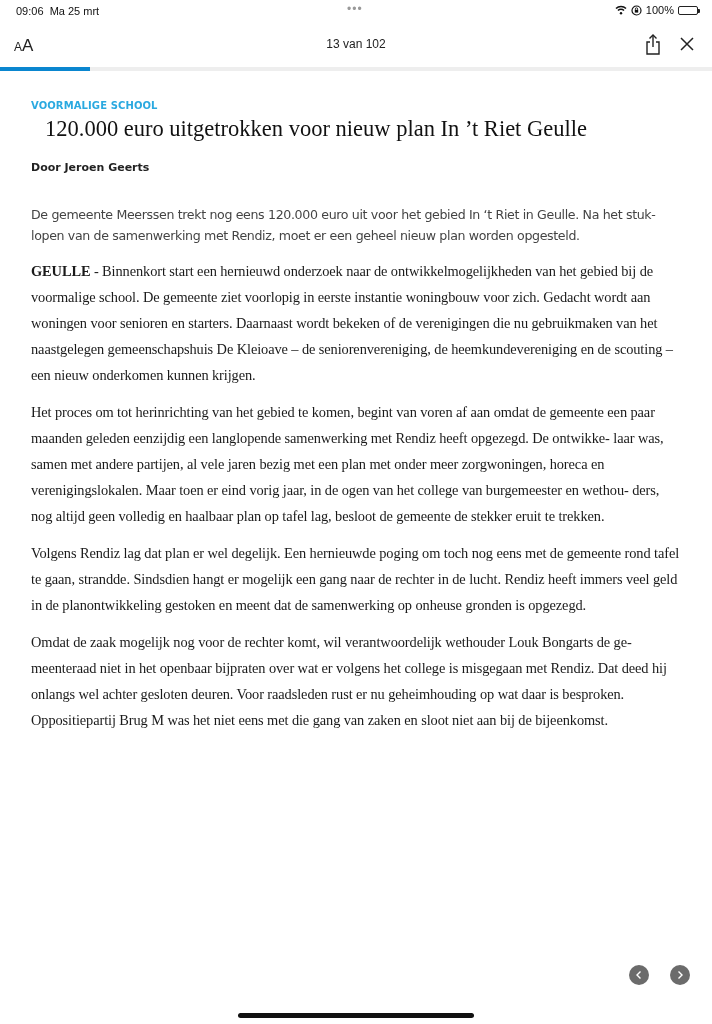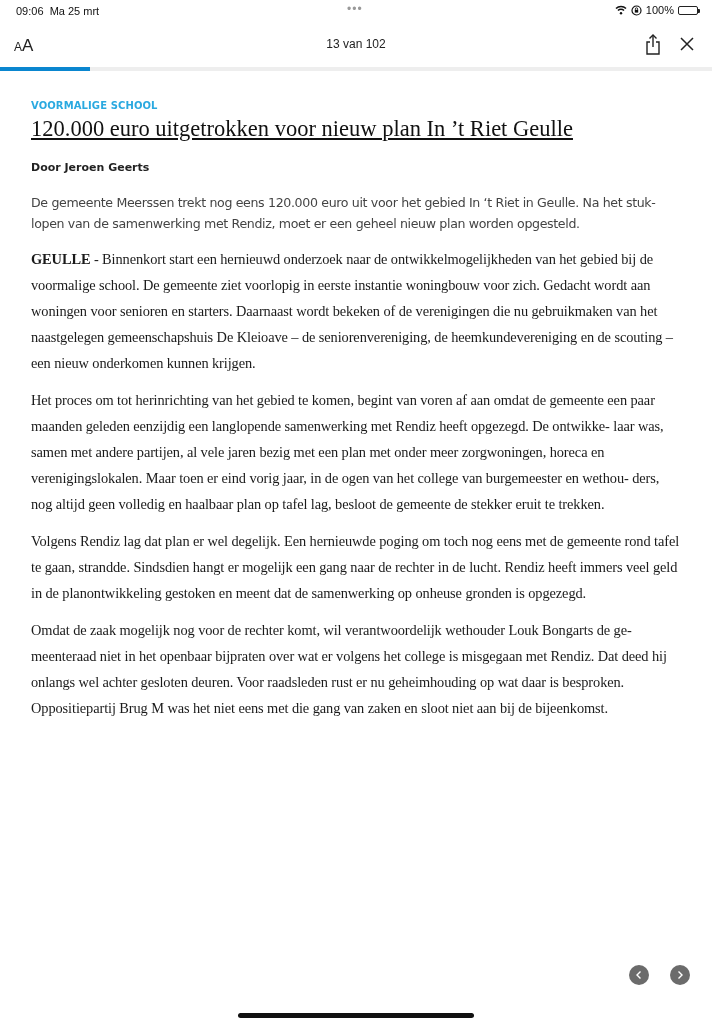--- a/index.html
+++ b/index.html
@@ -19,23 +19,23 @@
   .toolbar .aa { position: absolute; left: 14px; top: 14px; font-size: 17px; color: #222; cursor: pointer; }
   .toolbar .aa .small { font-size: 12px; }
   .toolbar .title { position: absolute; left: 0; width: 712px; top: 15px; text-align: center; font-size: 12px; color: #222; pointer-events: none; }
   .toolbar .share { position: absolute; left: 644px; top: 12px; width: 18px; height: 22px; cursor: pointer; }
   .toolbar .close { position: absolute; left: 678px; top: 13px; width: 18px; height: 18px; cursor: pointer; }
   .progress { position: absolute; top: 67px; left: 0; width: 712px; height: 4px; background: #eeeeee; }
   .progress .bar { height: 100%; background: #0a86cf; }
 
   .article { position: absolute; left: 31px; top: 100px; width: 650px; }
   .kicker { font-family: "DejaVu Sans", sans-serif; font-weight: bold; color: #2aa9e0; font-size: 10px; letter-spacing: 0.1px; margin: 0; }
-  .headline { font-family: "Liberation Serif", serif; font-weight: normal; font-size: 22.5px; color: #111; margin: 4px 0 0 0; line-height: 28px; text-decoration: underline; }
+  .headline { font-family: "Liberation Serif", serif; font-weight: normal; font-size: 22.5px; color: #111; margin: 4px 0 0 14px; line-height: 28px; }
   .byline { font-family: "DejaVu Sans", sans-serif; font-weight: bold; font-size: 11px; color: #222; margin: 18px 0 0 0; }
-  .intro { font-family: "DejaVu Sans", sans-serif; font-size: 12.6px; line-height: 21px; color: #444; margin: 18px 0 0 0; letter-spacing: -0.35px; }
+  .intro { font-family: "DejaVu Sans", sans-serif; font-size: 12.6px; line-height: 21px; color: #444; margin: 30px 0 0 0; letter-spacing: -0.35px; }
   .para { font-family: "Liberation Serif", serif; font-size: 14.4px; line-height: 26px; color: #1a1a1a; margin: 11px 0 0 0; letter-spacing: -0.1px; }
   .para.first { margin-top: 12px; }
   .para .dateline { font-weight: bold; }
 
   .nav-btn { position: absolute; top: 965px; width: 20px; height: 20px; border-radius: 50%; background: #6b6b6b; cursor: pointer; display: flex; align-items: center; justify-content: center; }
   .nav-btn.prev { left: 629px; }
   .nav-btn.next { left: 670px; }
   .home-indicator { position: absolute; left: 238px; top: 1013px; width: 236px; height: 5px; border-radius: 3px; background: #111; }
 </style>
 </head>

